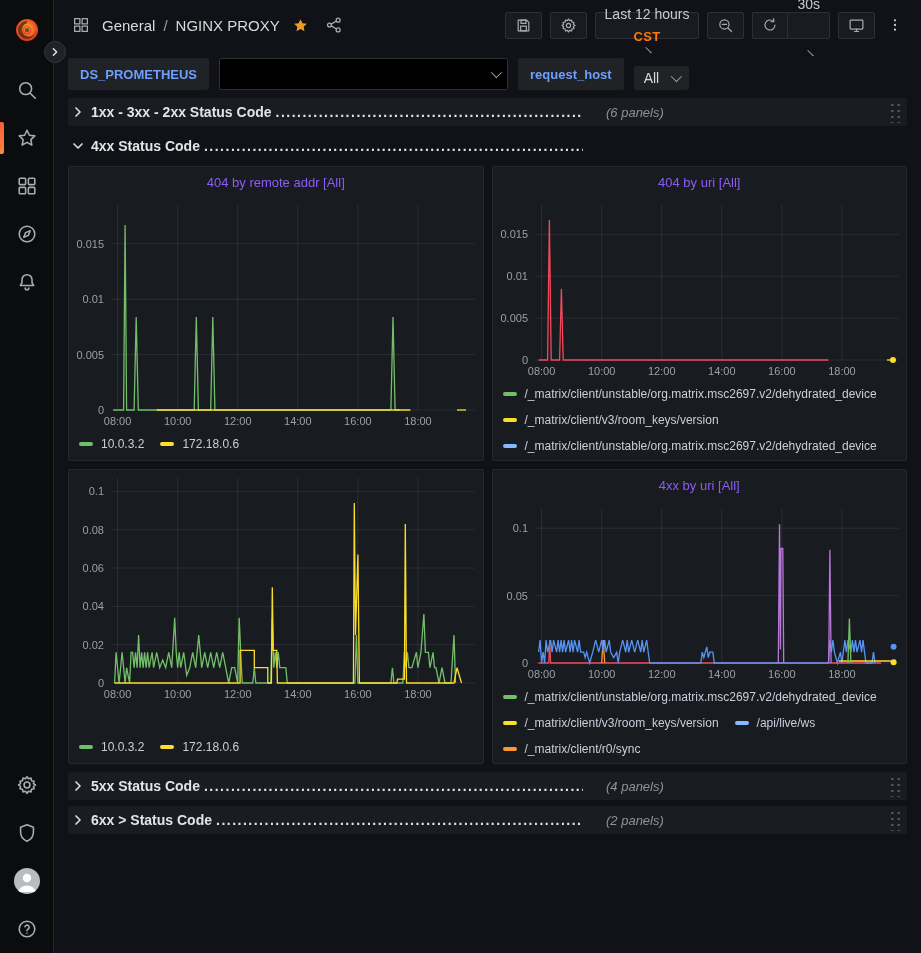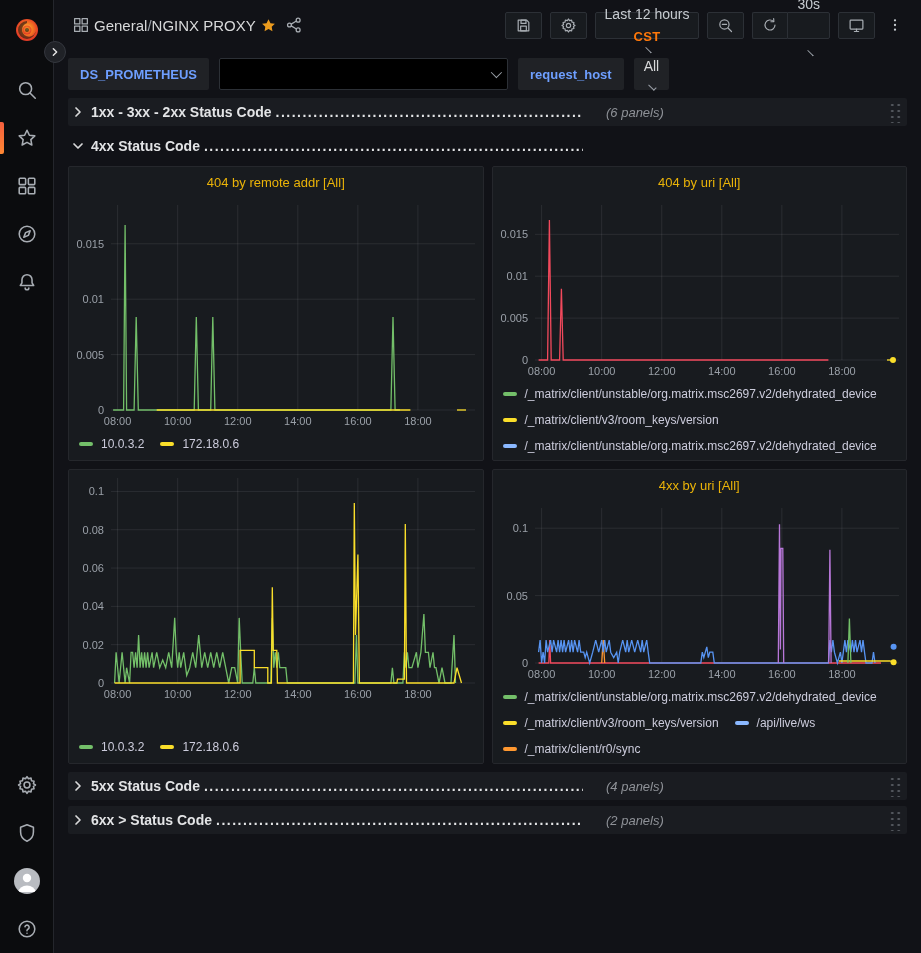--- a/index.html
+++ b/index.html
@@ -17,21 +17,21 @@
     background:linear-gradient(#f55f3e,#ff8833); }
   .side-spacer { flex:1; }
   .avatar-circle { width:26px; height:26px; border-radius:50%; background:#b9bcc1;
     display:flex; align-items:center; justify-content:center; overflow:hidden; }
   .expand-btn { position:fixed; left:44px; top:41px; width:22px; height:22px; border-radius:50%;
     background:#202227; border:1px solid #35383f; color:#e6e6e6; z-index:6; display:flex;
     align-items:center; justify-content:center; font-size:12px; cursor:pointer; }
 
   
   .navbar { margin-left:54px; height:50px; display:flex; align-items:center; padding:0 14px; gap:8px; }
-  .crumb-wrap { display:flex; align-items:center; flex:1; min-width:0; }
+  .crumb-wrap { display:flex; align-items:center; gap:8px; flex:1; min-width:0; }
   .crumb { font-size:15px; color:#d8d9da; cursor:pointer; white-space:nowrap; }
   .crumb-sep { color:#9aa0a8; font-size:15px; }
   .nav-icon-btn { background:none; border:none; color:#a8adb3; cursor:pointer; display:flex;
     align-items:center; justify-content:center; padding:4px; }
   .tool-btn { height:27px; background:#181b1f; border:1px solid #2c3036; border-radius:2px;
     color:#c7ccd1; display:flex; align-items:center; justify-content:center; gap:7px;
     padding:0 9px; font-size:14px; cursor:pointer; white-space:nowrap;flex-direction:column; }
   .btn-group { display:flex; }
   .btn-group .tool-btn:first-child { border-right:none; border-radius:2px 0 0 2px; }
   .btn-group .tool-btn:last-child { border-radius:0 2px 2px 0;gap:42px; }
@@ -39,43 +39,43 @@
   .chev { display:inline-block; width:8px; height:8px; border-right:1.6px solid #9aa0a8;
     border-bottom:1.6px solid #9aa0a8; transform:rotate(45deg) translateY(-2px); }
 
   
   .varbar { margin-left:54px; height:40px; display:flex; align-items:flex-end; padding:0 14px; gap:10px; }
   .var-label { height:32px; display:flex; align-items:center; padding:0 12px; background:#202226;
     border-radius:2px; color:#6e9fff; font-size:13px; font-weight:700; cursor:pointer; }
   .var-select-redacted { width:289px; height:32px; background:#000; border:1px solid #2c3036;
     border-radius:2px; display:flex; align-items:center; justify-content:flex-end;
     padding-right:8px; cursor:pointer; }
-  .var-value { height:32px; display:flex; align-items:center; gap:12px; padding:0 10px;
-    background:#202226; border-radius:2px; color:#d8d9da; font-size:14px; cursor:pointer;flex-direction:column; }
+  .var-value { height:24px; display:flex; align-items:center; gap:12px; padding:0 10px;
+    background:#202226; border-radius:2px; color:#d8d9da; font-size:14px; cursor:pointer; }
 
   
   .dashboard { margin-left:54px; padding:6px 14px 0 14px; }
   .row-header { height:28px; display:flex; align-items:center; gap:7px; margin:2px 0 6px 0;
     border-radius:2px; cursor:pointer; padding:0 4px; }
   .row-header.shaded { background:#1a1c21; }
   .row-left { display:flex; align-items:baseline; width:492px; overflow:hidden; white-space:nowrap; }
   .row-title { font-size:14px; font-weight:700; color:#e3e4e6; }
   .row-dots { font-size:14px; font-weight:700; color:#e3e4e6; letter-spacing:1.5px; margin-left:4px; }
   .row-count { font-size:13px; font-style:italic; color:#8e9197; margin-left:16px; white-space:nowrap; }
   .row-flex { flex:1; }
   .drag-handle { width:13px; height:22px; margin-right:2px; cursor:grab;
     background-image:radial-gradient(#565a61 1px, transparent 1.3px); background-size:6.5px 6px;
     background-position:1px 1px; }
   .row-chevron { color:#d8d9da; display:flex; }
 
   .panel-grid { display:grid; grid-template-columns:1fr 1fr; gap:8px; margin:0 0 8px 0; }
   .panel { background:#181b1f; border:1px solid #25272c; border-radius:2px; height:295px;
     display:flex; flex-direction:column; overflow:hidden; }
   .panel-title { height:30px; display:flex; align-items:center; justify-content:center;
-    font-size:13px; font-weight:500; color:#eab308; cursor:pointer; flex:none; }
+    font-size:13px; font-weight:500; color:#8b5cf6; cursor:pointer; flex:none; }
   .chart-host { flex:1; min-height:0; }
   .legend { padding:2px 8px 4px 10px; overflow:hidden; flex:none; }
   .legend.one-row { height:30px; }
   .legend.wrap { height:80px; }
   .legend-item { display:inline-flex; align-items:center; margin:0 16px 6px 0; height:16px; cursor:pointer; }
   .legend-swatch { width:14px; height:4px; border-radius:2px; margin-right:8px; flex:none; }
   .legend-label { font-size:12px; color:#ccccdc; white-space:nowrap; }
 
   .icon-stroke { stroke:#a8adb3; fill:none; stroke-width:1.7; stroke-linecap:round; stroke-linejoin:round; }
 </style>

